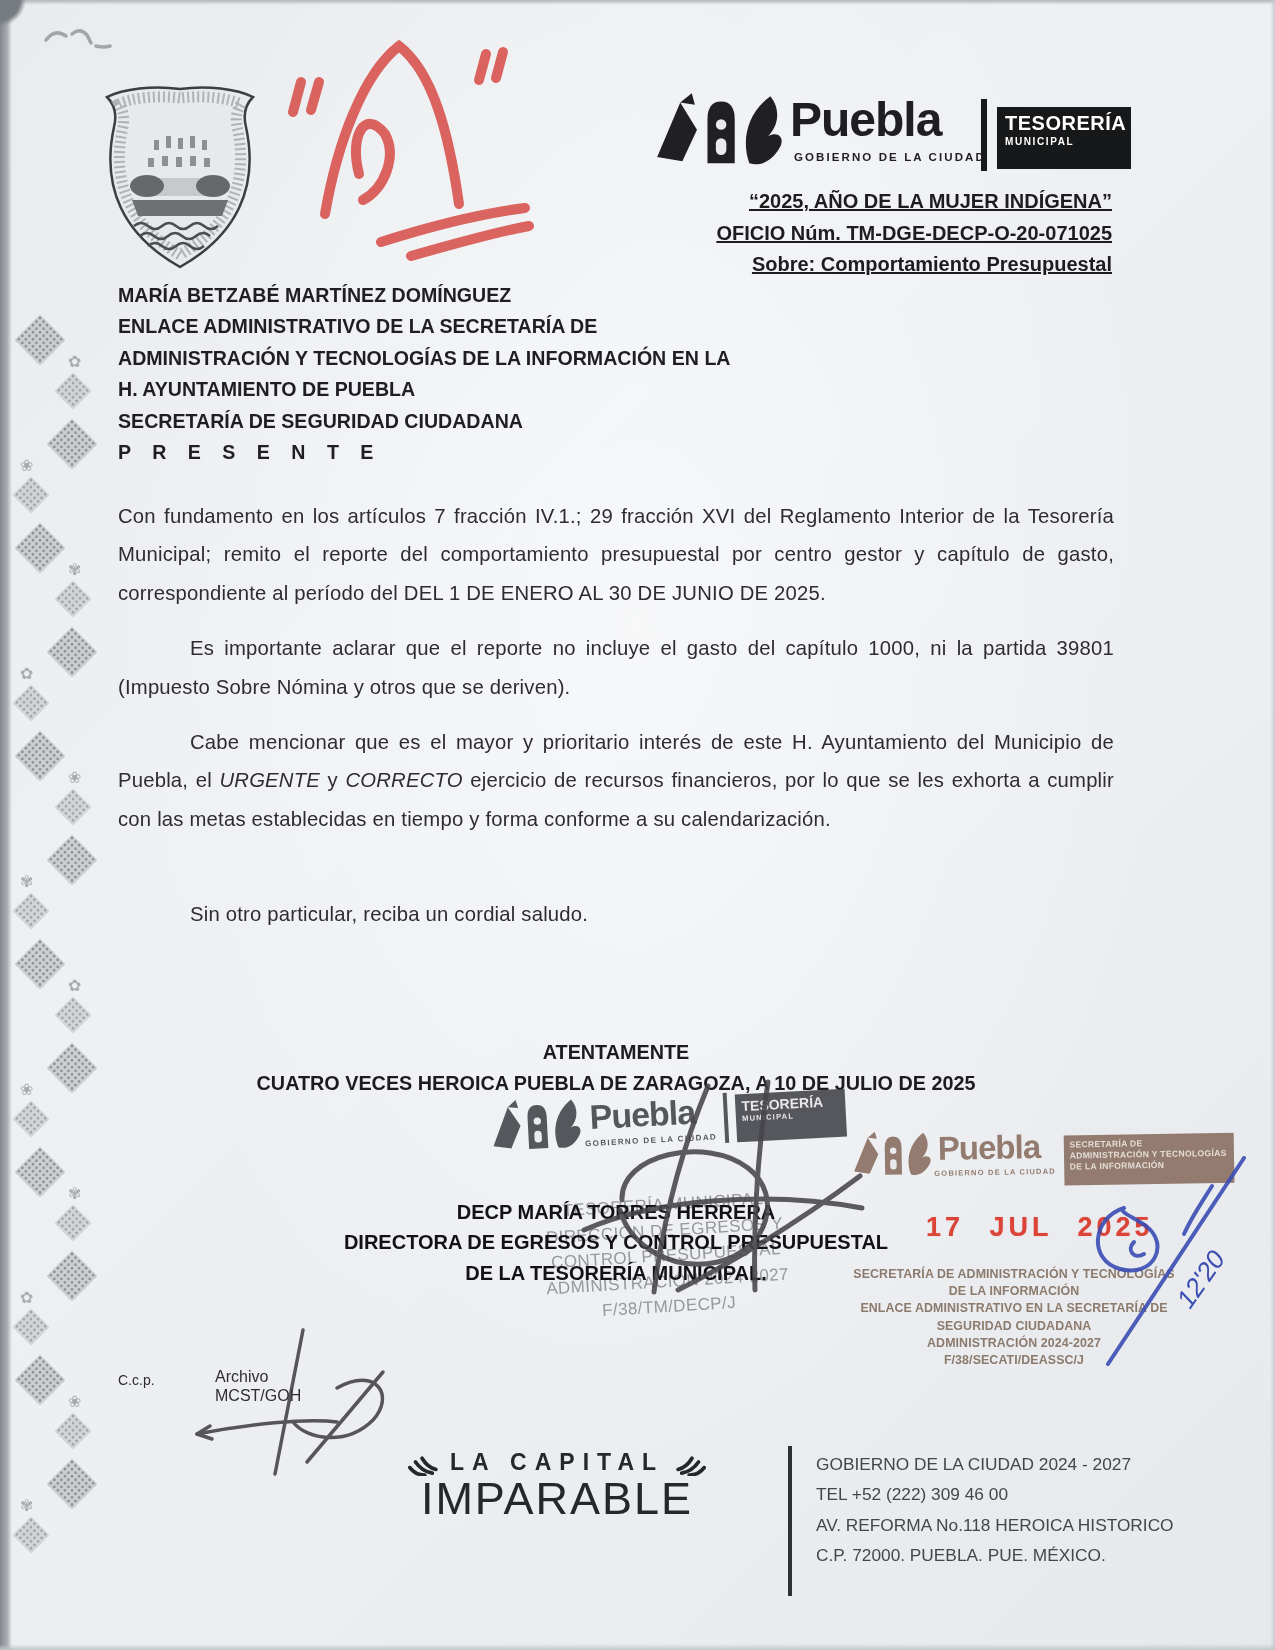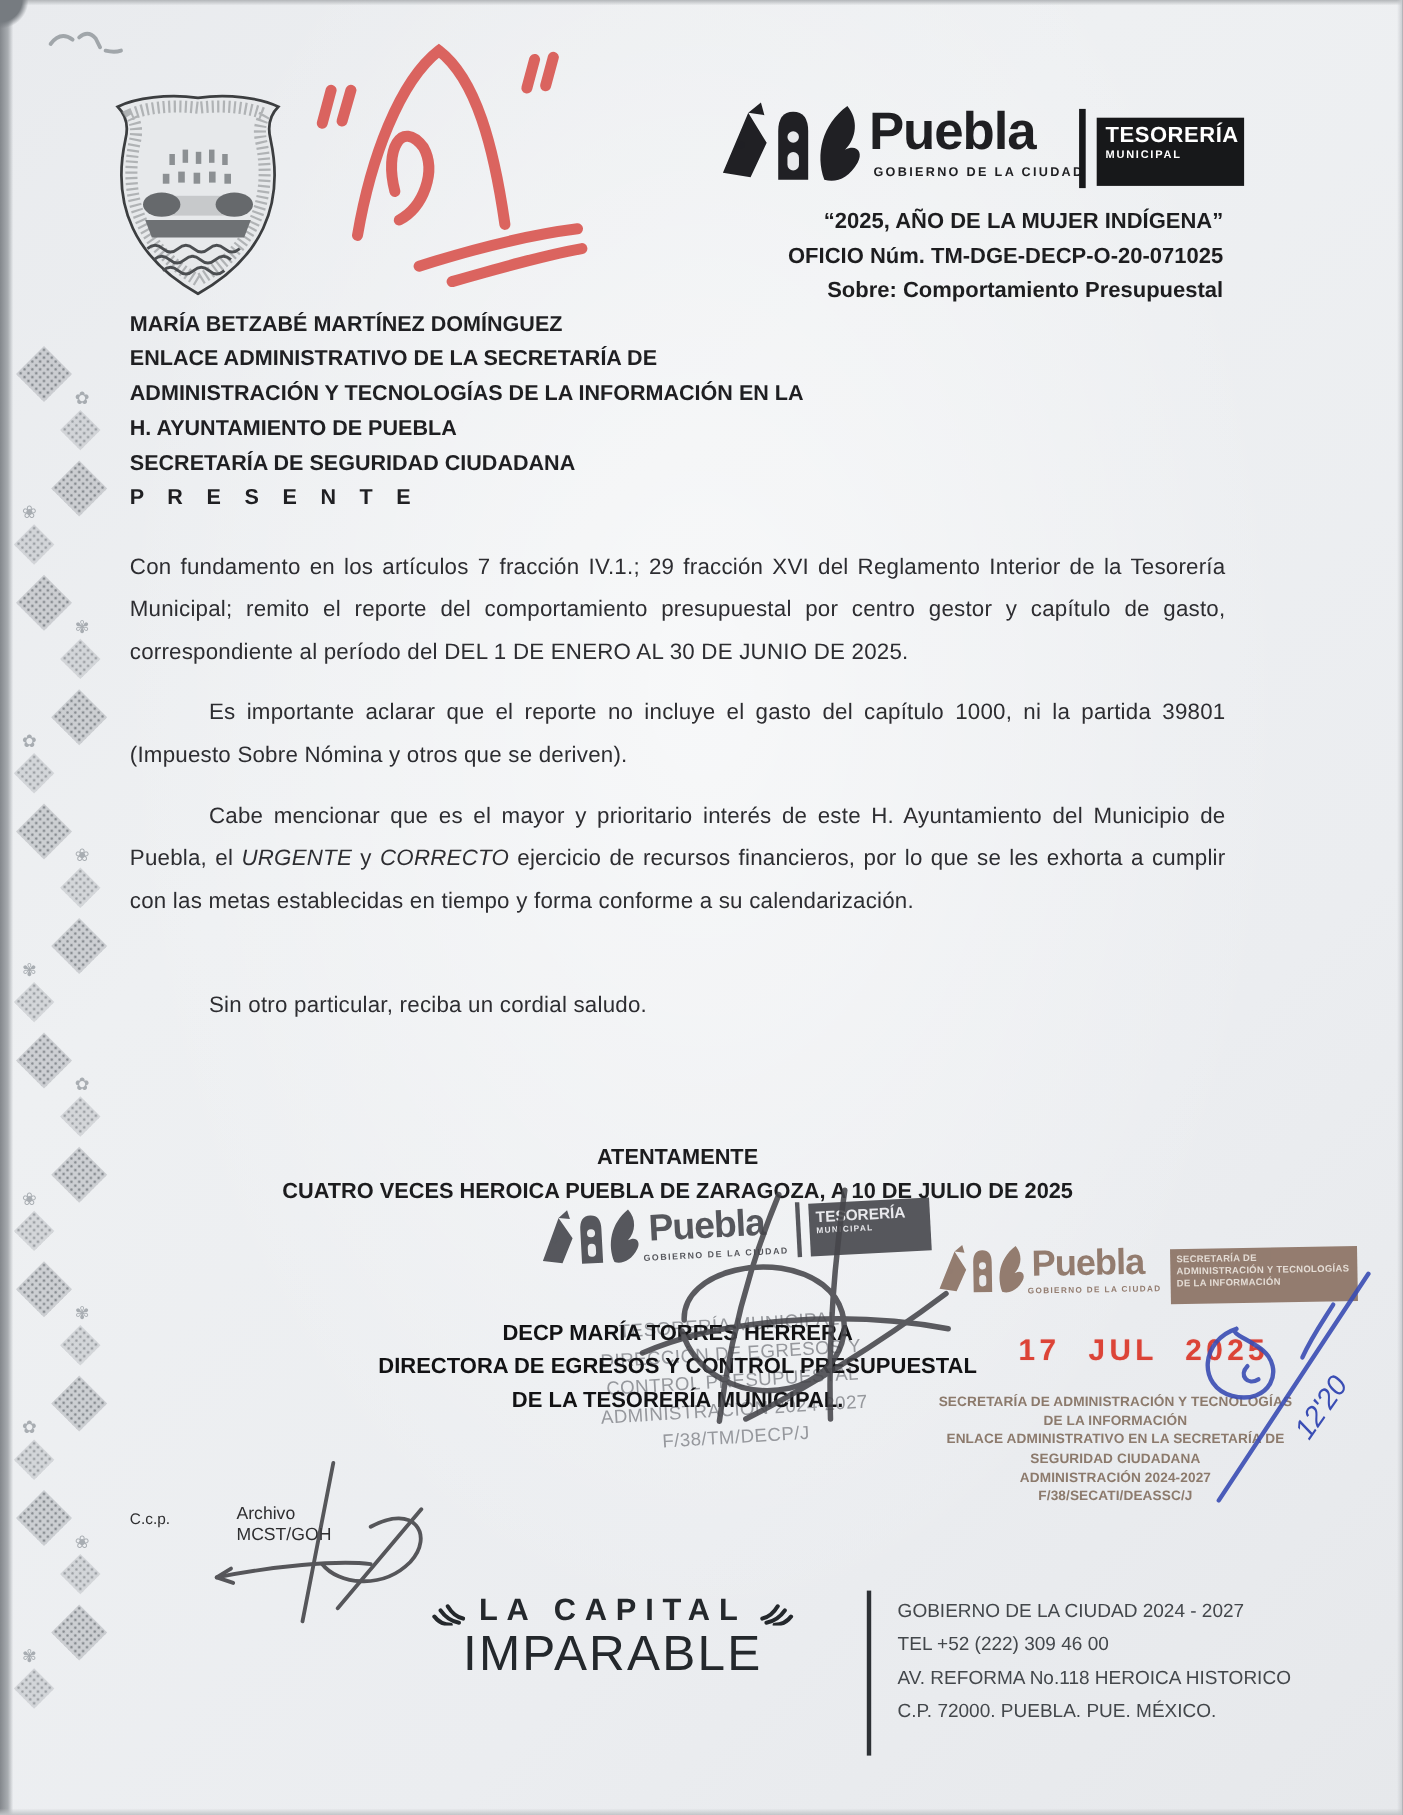--- a/index.html
+++ b/index.html
@@ -25,21 +25,21 @@
 
   
   .logo-icon{position:absolute;left:650px;top:90px;z-index:3;color:#202024;}
   .logo-word{position:absolute;left:790px;top:92px;font-size:48px;font-weight:800;letter-spacing:-1px;color:#1f1f22;z-index:3;}
   .logo-sub{position:absolute;left:794px;top:151px;font-size:11.5px;font-weight:700;letter-spacing:2.1px;color:#1f1f22;z-index:3;}
   .logo-divider{position:absolute;left:981px;top:99px;width:6px;height:72px;background:#17181a;z-index:3;}
   .logo-badge{position:absolute;left:997px;top:107px;width:118px;height:52px;background:#17181a;color:#fff;padding:5px 8px;z-index:3;}
   .logo-badge .t1{font-size:20px;font-weight:800;letter-spacing:.5px;}
   .logo-badge .t2{font-size:10px;font-weight:700;letter-spacing:1.6px;margin-top:1px;}
 
-  .hdr-lines{position:absolute;left:400px;top:186px;width:712px;text-align:right;font-weight:700;font-size:20px;line-height:31.5px;color:#1d1d1f;z-index:3;}
+  .hdr-lines{position:absolute;left:400px;top:186px;width:712px;text-align:right;font-weight:700;font-size:20px;line-height:31.5px;color:#1d1d1f;z-index:3;text-decoration:underline;}
 
   .recipient{position:absolute;left:118px;top:280px;font-weight:700;font-size:19.6px;line-height:31.4px;color:#1f1f22;z-index:3;}
   .presente{letter-spacing:8px;}
 
   .body-text{position:absolute;left:118px;top:497px;width:996px;font-size:20.3px;line-height:38.4px;text-align:justify;color:#2d2d31;letter-spacing:.2px;z-index:3;}
   .body-text p{margin:0;}
   .body-text p+p{margin-top:17px;}
   .ind{text-indent:72px;}
   .p-last{margin-top:57px !important;}
 
@@ -65,21 +65,21 @@
   .sepia-badge{margin:10px 0 0 8px;width:158px;height:42px;background:#8d7466;padding:4px 6px;}
   .sepia-badge div{font-size:8.6px;font-weight:700;letter-spacing:.3px;color:rgba(243,237,230,.85);line-height:11px;}
   .date-stamp{position:absolute;left:926px;top:1212px;font-size:27px;font-weight:700;color:#db382a;letter-spacing:4px;word-spacing:14px;opacity:.93;text-shadow:0 0 1px rgba(219,56,42,.45);z-index:5;}
   .stamp-right-text{position:absolute;left:853px;top:1266px;width:322px;text-align:center;font-size:12.4px;line-height:17.2px;color:#8c7a6c;font-weight:700;letter-spacing:.1px;z-index:4;}
 
   .ccp-label{position:absolute;left:118px;top:1372px;font-size:14px;color:#2e2e30;z-index:3;}
   .ccp-lines{position:absolute;left:215px;top:1368px;font-size:16px;line-height:18.5px;color:#2e2e30;z-index:3;}
 
   
   .capital{position:absolute;left:372px;top:1448px;width:370px;text-align:center;color:#24282c;z-index:3;}
-  .capital .row1{display:flex;align-items:center;justify-content:center;gap:9px;font-size:28px;font-weight:800;letter-spacing:8px;}
+  .capital .row1{display:flex;align-items:center;justify-content:center;gap:9px;font-size:23px;font-weight:800;letter-spacing:8px;}
   .capital .row2{font-size:45px;font-weight:400;letter-spacing:2px;margin-top:-3px;}
   .foot-div{position:absolute;left:788px;top:1446px;width:4px;height:150px;background:#2d3135;z-index:3;}
   .contact{position:absolute;left:816px;top:1449px;font-size:17.3px;line-height:30.4px;color:#43474b;z-index:3;}
 
   svg{display:block;}
   .abs{position:absolute;}
 </style>
 </head>
 <body>
 

